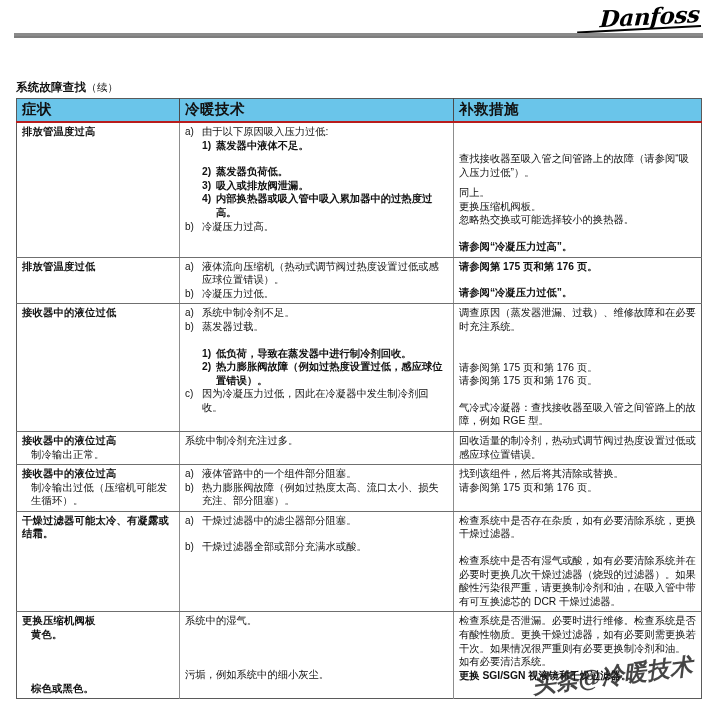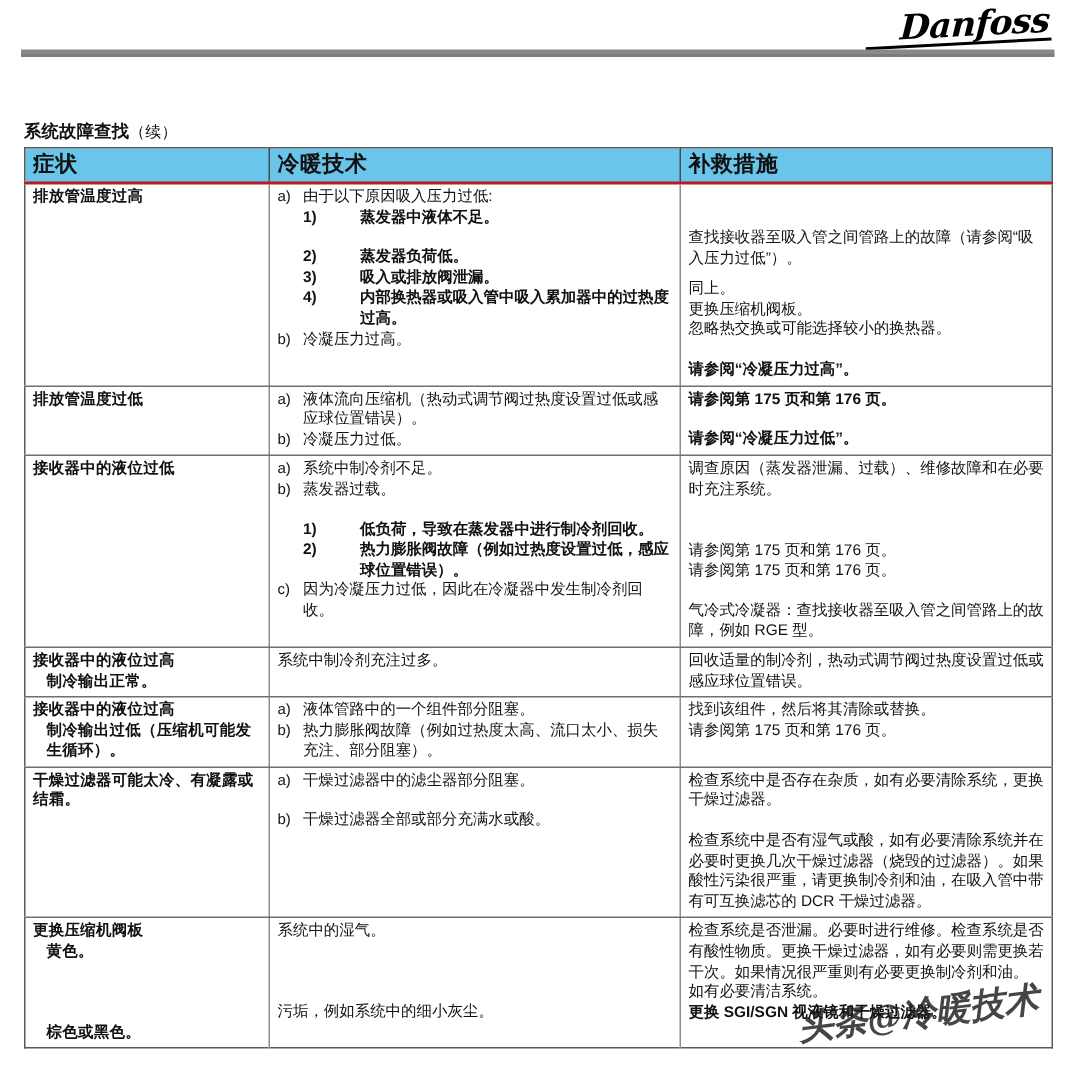--- a/index.html
+++ b/index.html
@@ -138,21 +138,21 @@
     border-bottom: 1px solid #6f6f6f;
     vertical-align: top;
     padding: 2px 5px 3px 5px;
     font-size: 10.3px;
     line-height: 13.6px;
   }
   table.ts td:last-child { border-right: none; }
   table.ts tr:last-child td { border-bottom: none; }
 
   .sym { font-weight: 700; letter-spacing: 0.2px; }
-  .sym .sub { font-weight: 700; display: block; padding-left: 9px; }
+  .sym .sub { font-weight: 400; display: block; padding-left: 9px; }
   .sym .sub.b { font-weight: 700; }
 
   
   ul.alist { list-style: none; margin: 0; padding: 0; }
   ul.alist > li {
     display: flex;
     align-items: flex-start;
     margin: 0;
   }
   ul.alist > li .mk {
@@ -165,21 +165,21 @@
   ul.nlist { list-style: none; margin: 0; padding: 0 0 0 17px; }
   ul.nlist > li {
     display: flex;
     align-items: flex-start;
     font-weight: 700;
   }
   ul.nlist > li .mk {
     width: 14px;
     flex: 0 0 14px;
   }
-  ul.nlist > li .txt { flex: 1 1 auto; margin-left: 24px; }
+  ul.nlist > li .txt { flex: 1 1 auto; }
 
   .gap { height: 13px; }
   .gap-s { height: 7px; }
   .gap-l { height: 27px; }
   .gap-xl { height: 40px; }
 
   .b { font-weight: 700; }
   .ln { display: block; }
 
   

